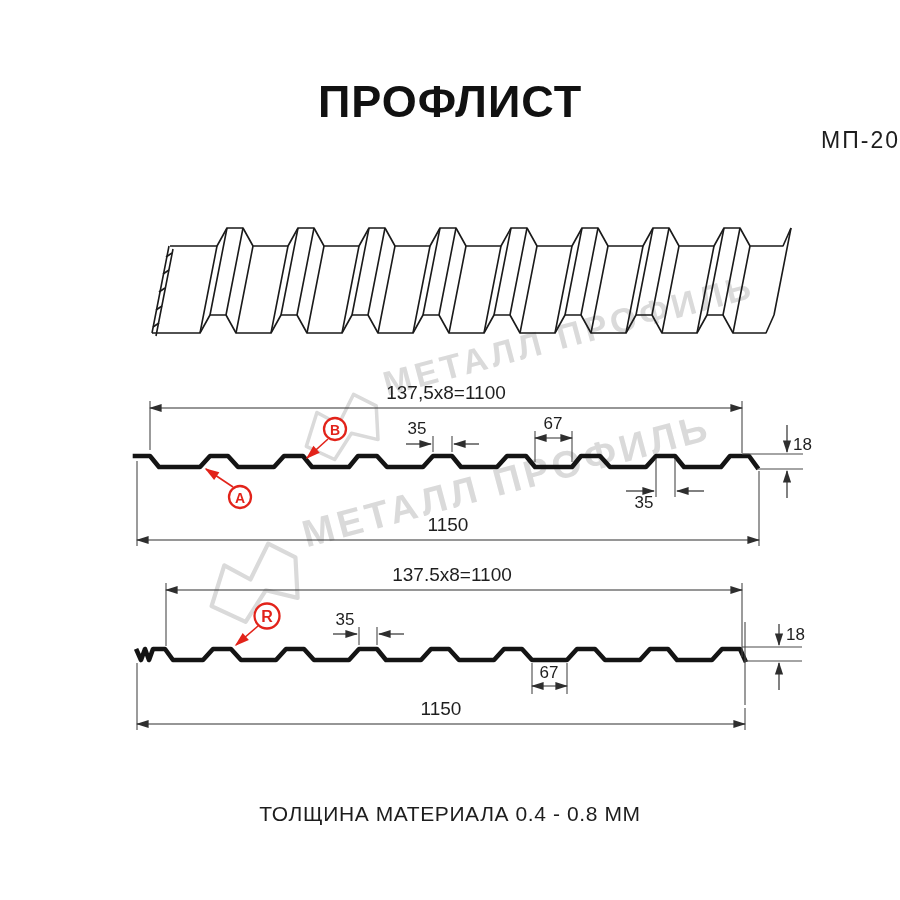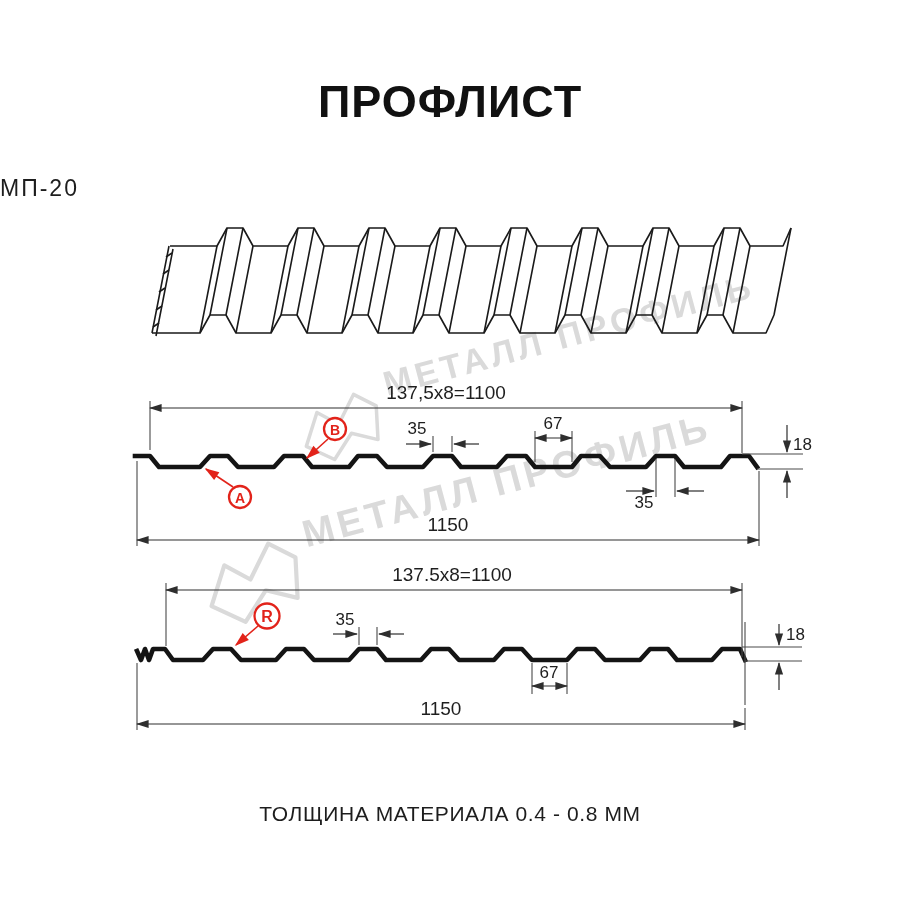--- a/index.html
+++ b/index.html
@@ -1,21 +1,21 @@
 <!DOCTYPE html>
 <html><head>
 <meta charset="utf-8">
 <style>
   html,body{margin:0;padding:0;background:#fff;}
   #canvas{position:relative;width:900px;height:900px;background:#fff;overflow:hidden;
           font-family:"Liberation Sans",sans-serif;}
   .title{position:absolute;top:76px;left:0;width:900px;text-align:center;
          font-size:45px;font-weight:bold;letter-spacing:1px;color:#111;}
-  .subtitle{position:absolute;top:127px;left:0;width:900px;text-align:left;
-            font-size:23px;font-weight:400;letter-spacing:2px;color:#1d1d1d;margin-top:48px;}
+  .subtitle{position:absolute;top:127px;left:0;width:900px;text-align:right;
+            font-size:23px;font-weight:400;letter-spacing:2px;color:#1d1d1d;}
   .footer{position:absolute;top:802px;left:0;width:900px;text-align:center;
           font-size:21px;font-weight:normal;letter-spacing:0.6px;color:#1d1d1d;}
   svg{position:absolute;top:0;left:0;}
   .sheet{stroke:#1a1a1a;stroke-width:1.6;fill:none;stroke-linejoin:round;}
   .prof{stroke:#141414;stroke-width:4.6;fill:none;stroke-linejoin:round;stroke-linecap:square;}
   .ext{stroke:#4a4a4a;stroke-width:1.1;fill:none;}
   .dimln{stroke:#2e2e2e;stroke-width:1.2;fill:none;}
   .dimtx{font-family:"Liberation Sans",sans-serif;font-size:17px;fill:#1e1e1e;}
   .dimbig{font-family:"Liberation Sans",sans-serif;font-size:19px;fill:#1e1e1e;}
   .red{stroke:#e2231a;stroke-width:2.3;fill:#fff;}

